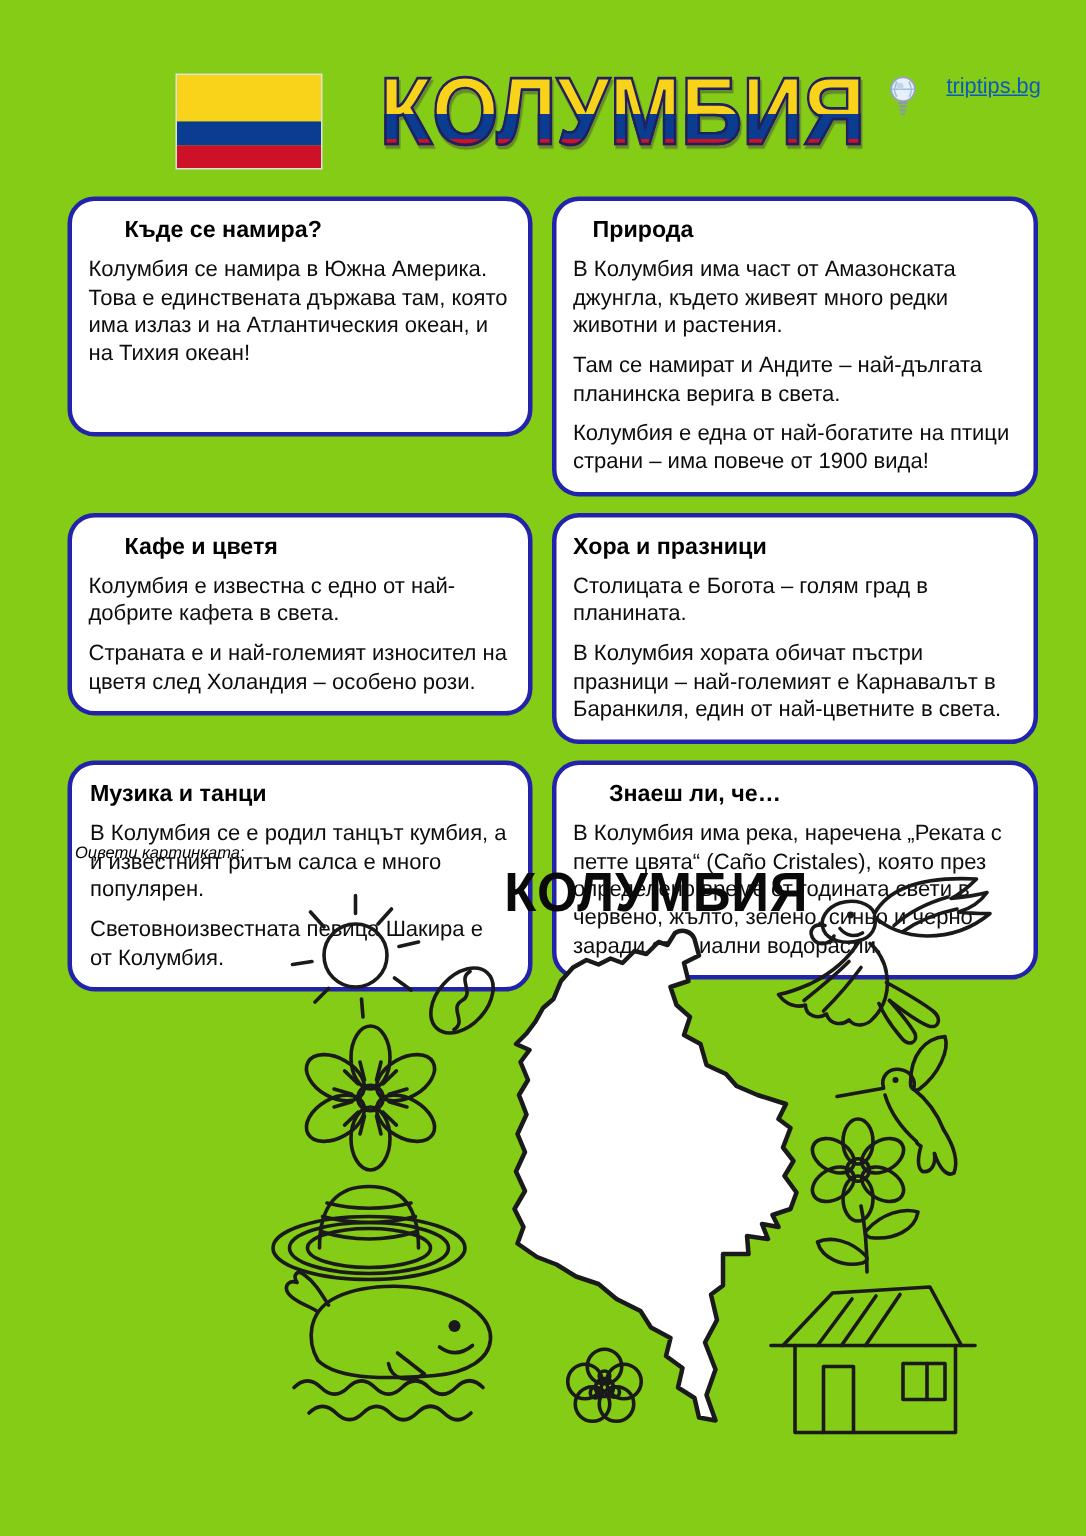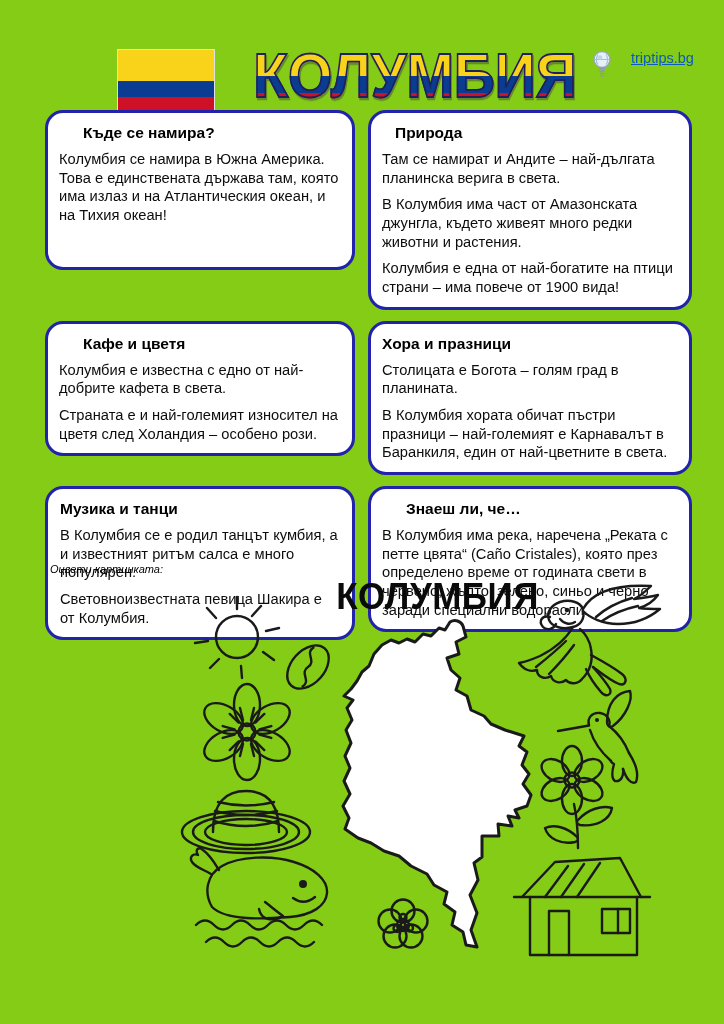--- a/index.html
+++ b/index.html
@@ -17,21 +17,21 @@
     transform: scaleY(1.12); transform-origin: top;
     background: linear-gradient(to bottom, #f9d31a 0%, #f9d31a 51%, #0a3d91 51%, #0a3d91 75%, #ce1126 75%, #ce1126 100%);
     -webkit-background-clip: text; background-clip: text; color: transparent;
     -webkit-text-stroke: 1.6px #20205e;
     filter: drop-shadow(1.5px 2px 0 rgba(60,60,60,.45)); }
 
   .logo { position: absolute; left: 592px; top: 50px; display: flex; align-items: flex-start; gap: 19px; }
   .logo a { font-size: 14.5px; color: #0b5bbd; text-decoration: underline; }
 
   
-  .boxes { position: absolute; left: 45px; top: 110px; width: 647px;
+  .boxes { position: absolute; left: 45px; top: 131px; width: 647px;
     display: grid; grid-template-columns: 310px 324px; column-gap: 13px; row-gap: 11px;
     align-items: start; }
   .box { border: 3px solid #2222aa; border-radius: 18px; background: #fff; padding: 8px 12px 8px 11px; }
   .box h3 { font-size: 15.5px; font-weight: 700; color: #000; margin: 3px 0 2px; }
   .box h3.ind { padding-left: 24px; }
   .box h3.ind-sm { padding-left: 13px; }
   .box p { font-size: 14.7px; line-height: 1.27; margin: 8px 0 2px; color: #0d0d0d; }
   .b1 { min-height: 160px; } .b2 { min-height: 165px; }
   .b3 { min-height: 122px; } .b4 { min-height: 122px; }
   .b5 { min-height: 124px; padding-left: 12px; } .b6 { min-height: 133px; }
@@ -71,22 +71,22 @@
     <a href="#">triptips.bg</a>
   </div>
 
   <div class="boxes">
     <div class="box b1">
       <h3 class="ind">Къде се намира?</h3>
       <p>Колумбия се намира в Южна Америка. Това е единствената държава там, която има излаз и на Атлантическия океан, и на Тихия океан!</p>
     </div>
     <div class="box b2">
       <h3 class="ind-sm">Природа</h3>
+      <p>В Колумбия има част от Амазонската джунгла, където живеят много редки животни и растения.</p>
       <p>Там се намират и Андите – най-дългата планинска верига в света.</p>
-      <p>В Колумбия има част от Амазонската джунгла, където живеят много редки животни и растения.</p>
       <p>Колумбия е една от най-богатите на птици страни – има повече от 1900 вида!</p>
     </div>
     <div class="box b3">
       <h3 class="ind">Кафе и цветя</h3>
       <p>Колумбия е известна с едно от най-добрите кафета в света.</p>
       <p>Страната е и най-големият износител на цветя след Холандия – особено рози.</p>
     </div>
     <div class="box b4">
       <h3>Хора и празници</h3>
       <p>Столицата е Богота – голям град в планината.</p>

